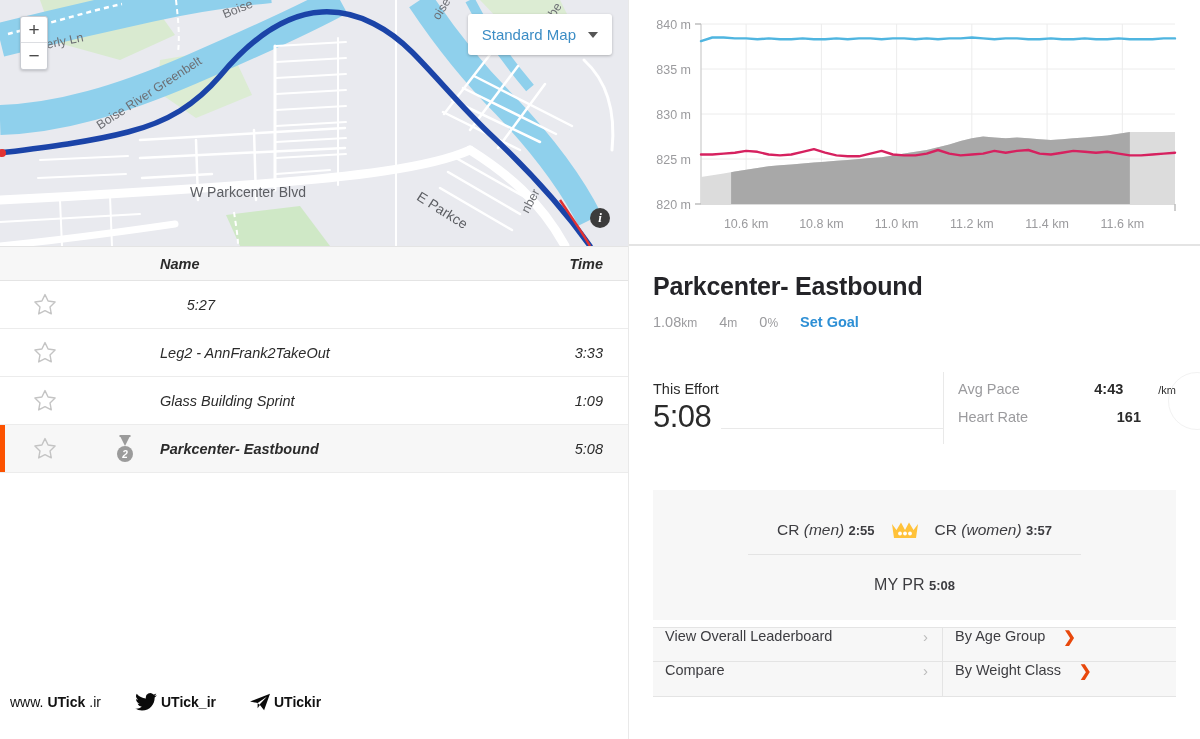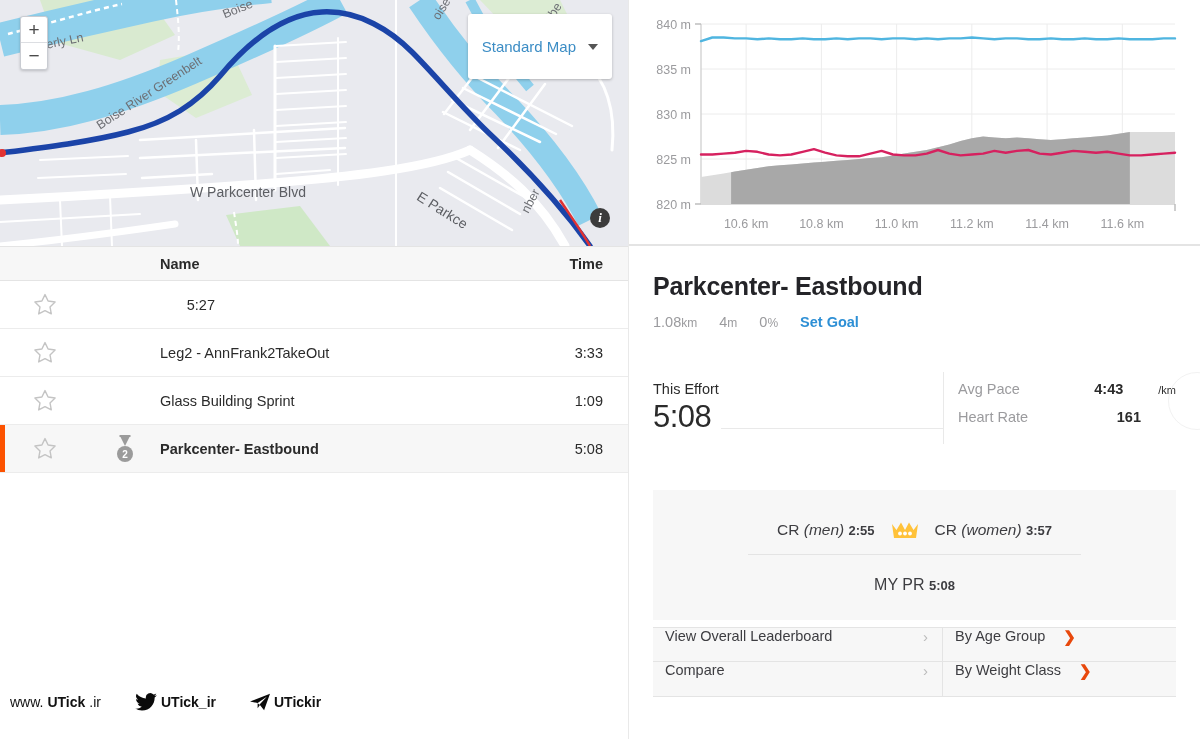--- a/index.html
+++ b/index.html
@@ -20,34 +20,34 @@
   .map-bg { position:absolute; inset:0; background:#e9eaef; }
   .map svg { position:absolute; left:0; top:0; }
   .map-ctrl { position:absolute; left:20px; top:16px; width:28px;
               background:#fff; border:1px solid #c9ccd2; border-radius:3px;
               box-shadow:0 1px 3px rgba(0,0,0,.2); z-index:6; }
   .map-ctrl div { height:26px; line-height:25px; text-align:center;
                   font-size:19px; color:#4a4a4a; cursor:pointer; }
   .map-ctrl div:first-child { border-bottom:1px solid #dcdee2; }
   .map-type { position:absolute; right:16px; top:14px; z-index:6;
               background:#fff; border-radius:3px; box-shadow:0 1px 3px rgba(0,0,0,.25);
-              padding:24px 14px; font-size:15px; color:#3c8dc5; cursor:pointer;
+              padding:12px 14px; font-size:15px; color:#3c8dc5; cursor:pointer;
               display:flex; align-items:center; gap:12px; }
   .caret { width:0;height:0;border-left:5px solid transparent;
            border-right:5px solid transparent;border-top:6px solid #555; }
   .map-info { position:absolute; right:18px; bottom:18px; z-index:6;
               width:20px; height:20px; border-radius:50%; background:#3c3c3c;
               color:#fff; font-size:13px; font-weight:bold; font-style:italic;
               line-height:20px; text-align:center; cursor:pointer;
               font-family:"Liberation Serif", serif; }
   .map-label { position:absolute; color:#6d6f74; font-size:12.5px;
                white-space:nowrap; pointer-events:none; }
 
   
-  .seg-table { width:628px; background:#fff; }
+  .seg-table { width:628px; background:#fff;font-style:italic; }
   .seg-head { display:flex; align-items:center; height:35px;
               background:#f7f7f7; border-bottom:1px solid #e4e4e4;
               border-top:1px solid #e4e4e4; }
   .seg-head .c-star { width:90px; }
   .seg-head .c-medal { width:70px; }
   .seg-head .c-name { flex:1; font-size:14.5px; font-weight:bold; color:#2b2b2b; }
   .seg-head .c-time { width:80px; text-align:right; padding-right:25px;
                       font-size:14.5px; font-weight:bold; color:#2b2b2b; }
 
   .seg-row { display:flex; align-items:center; height:48px; position:relative;

